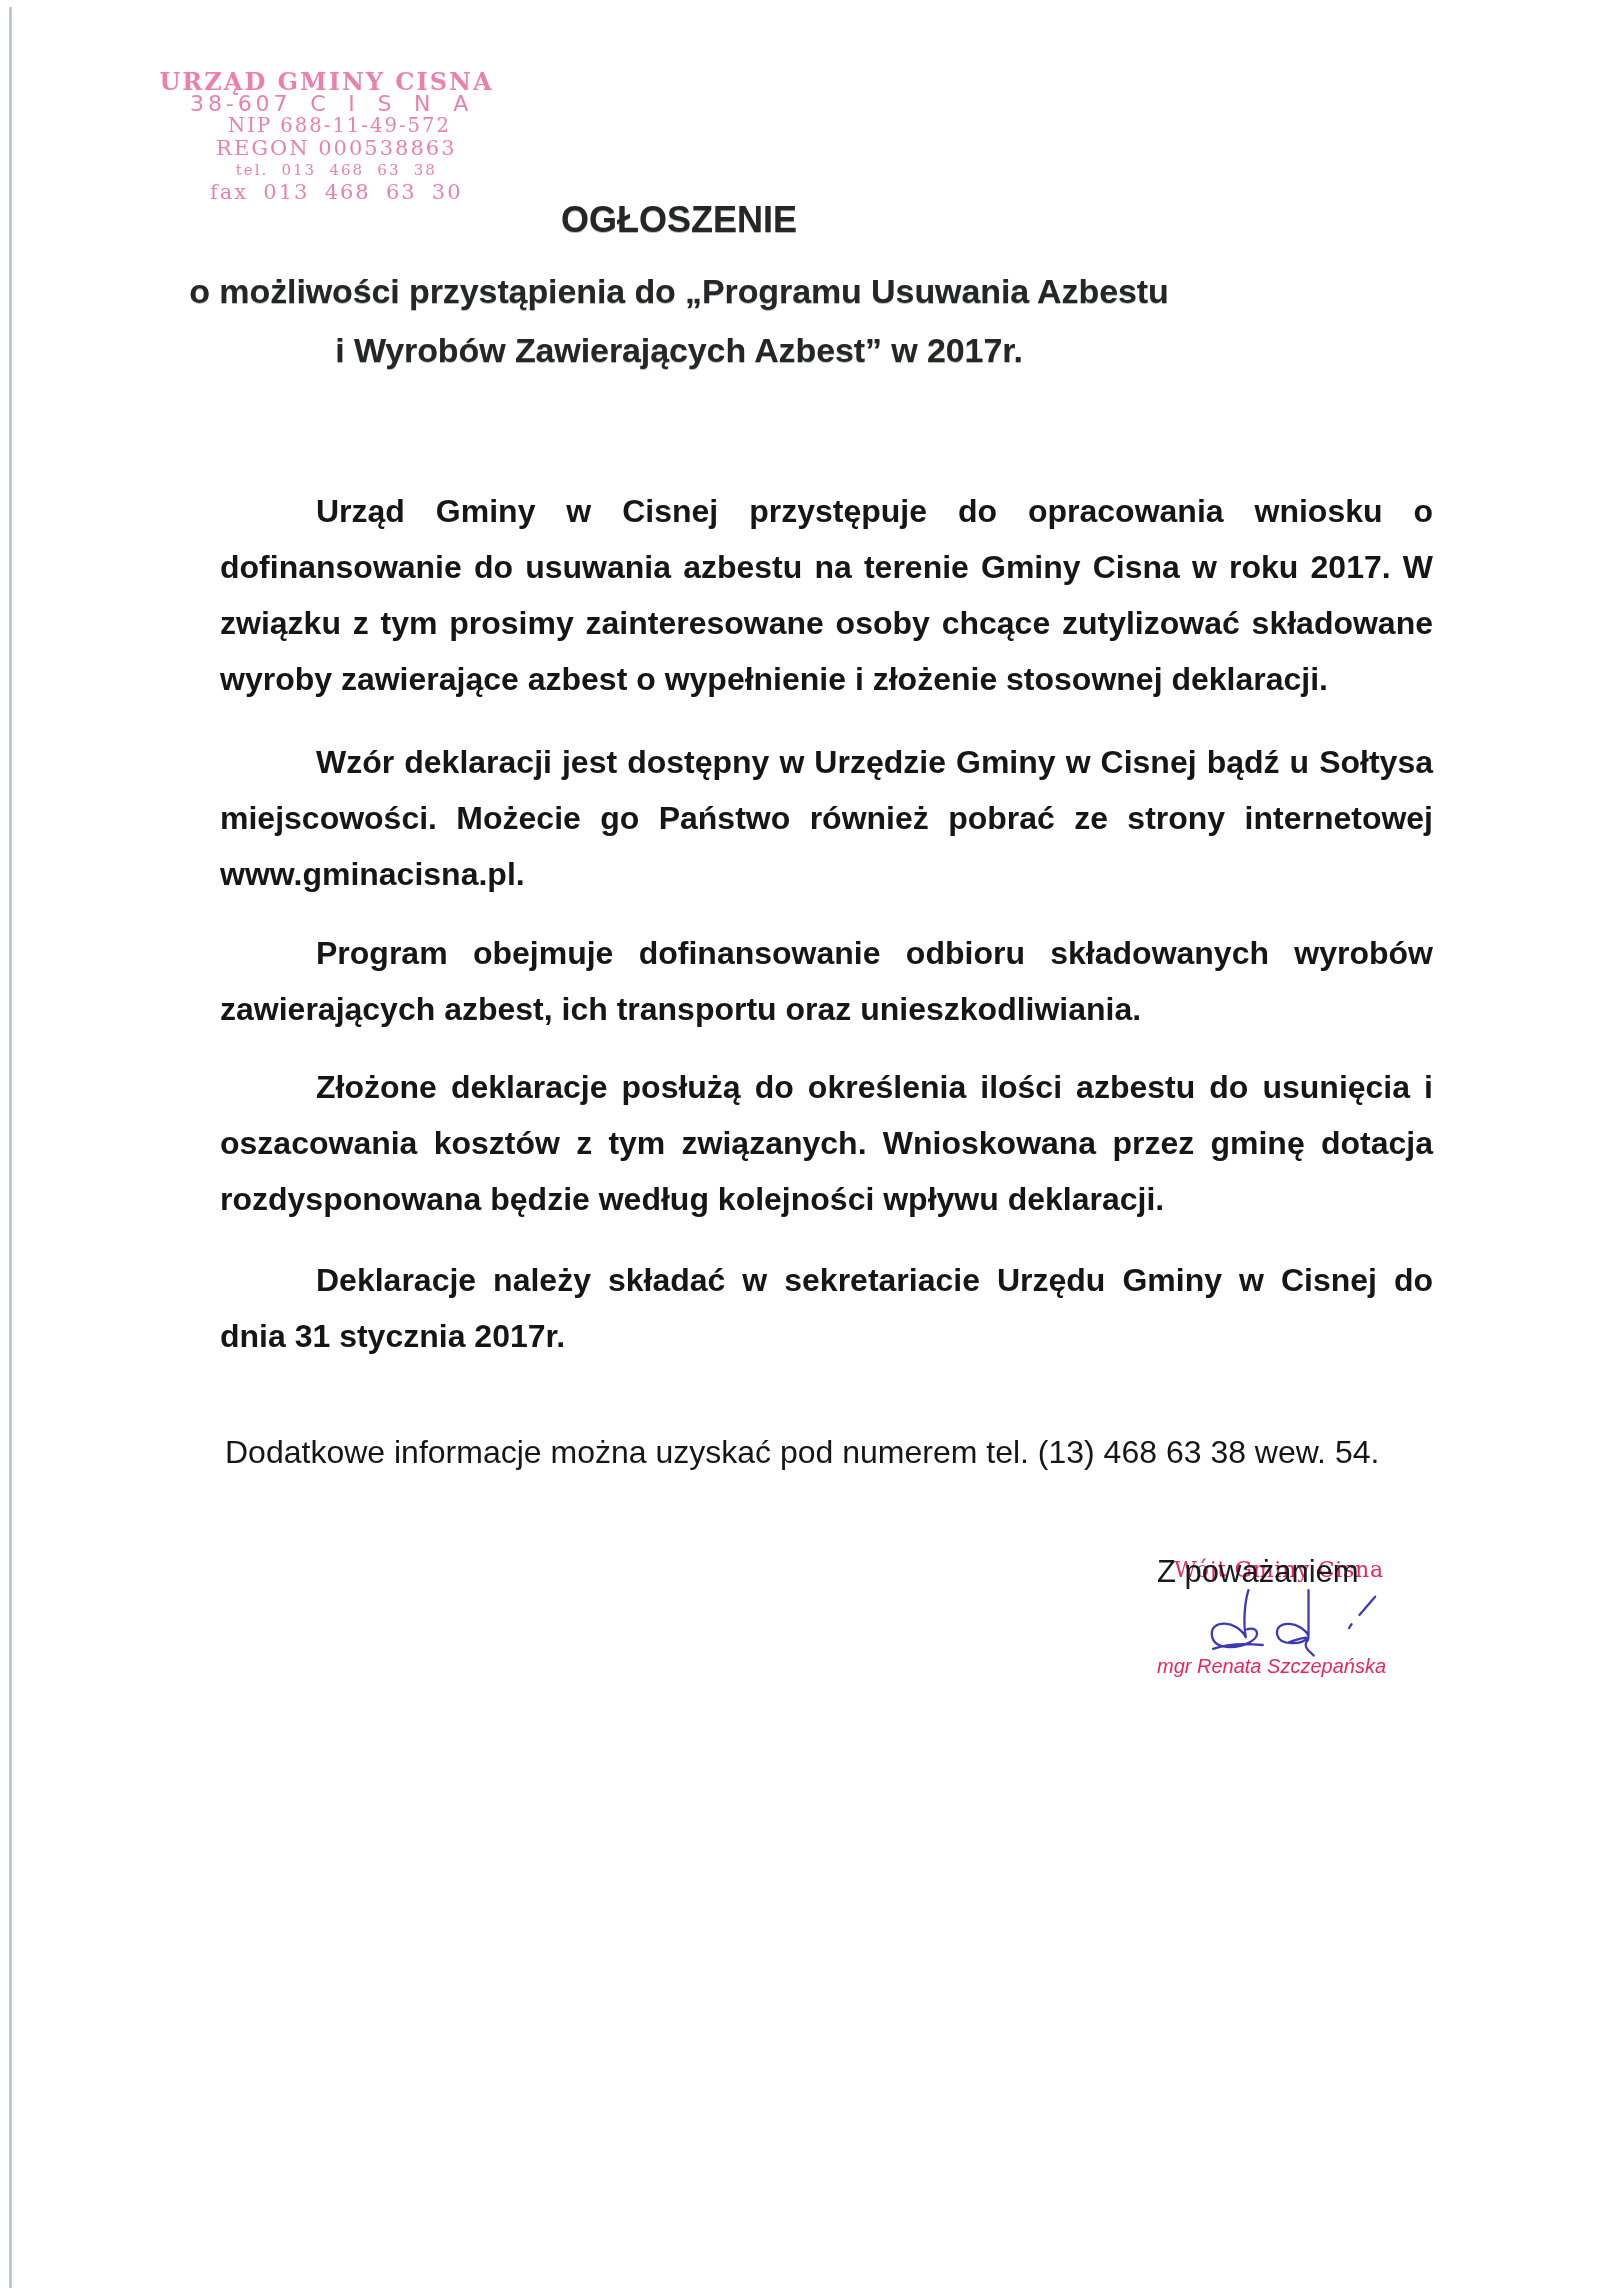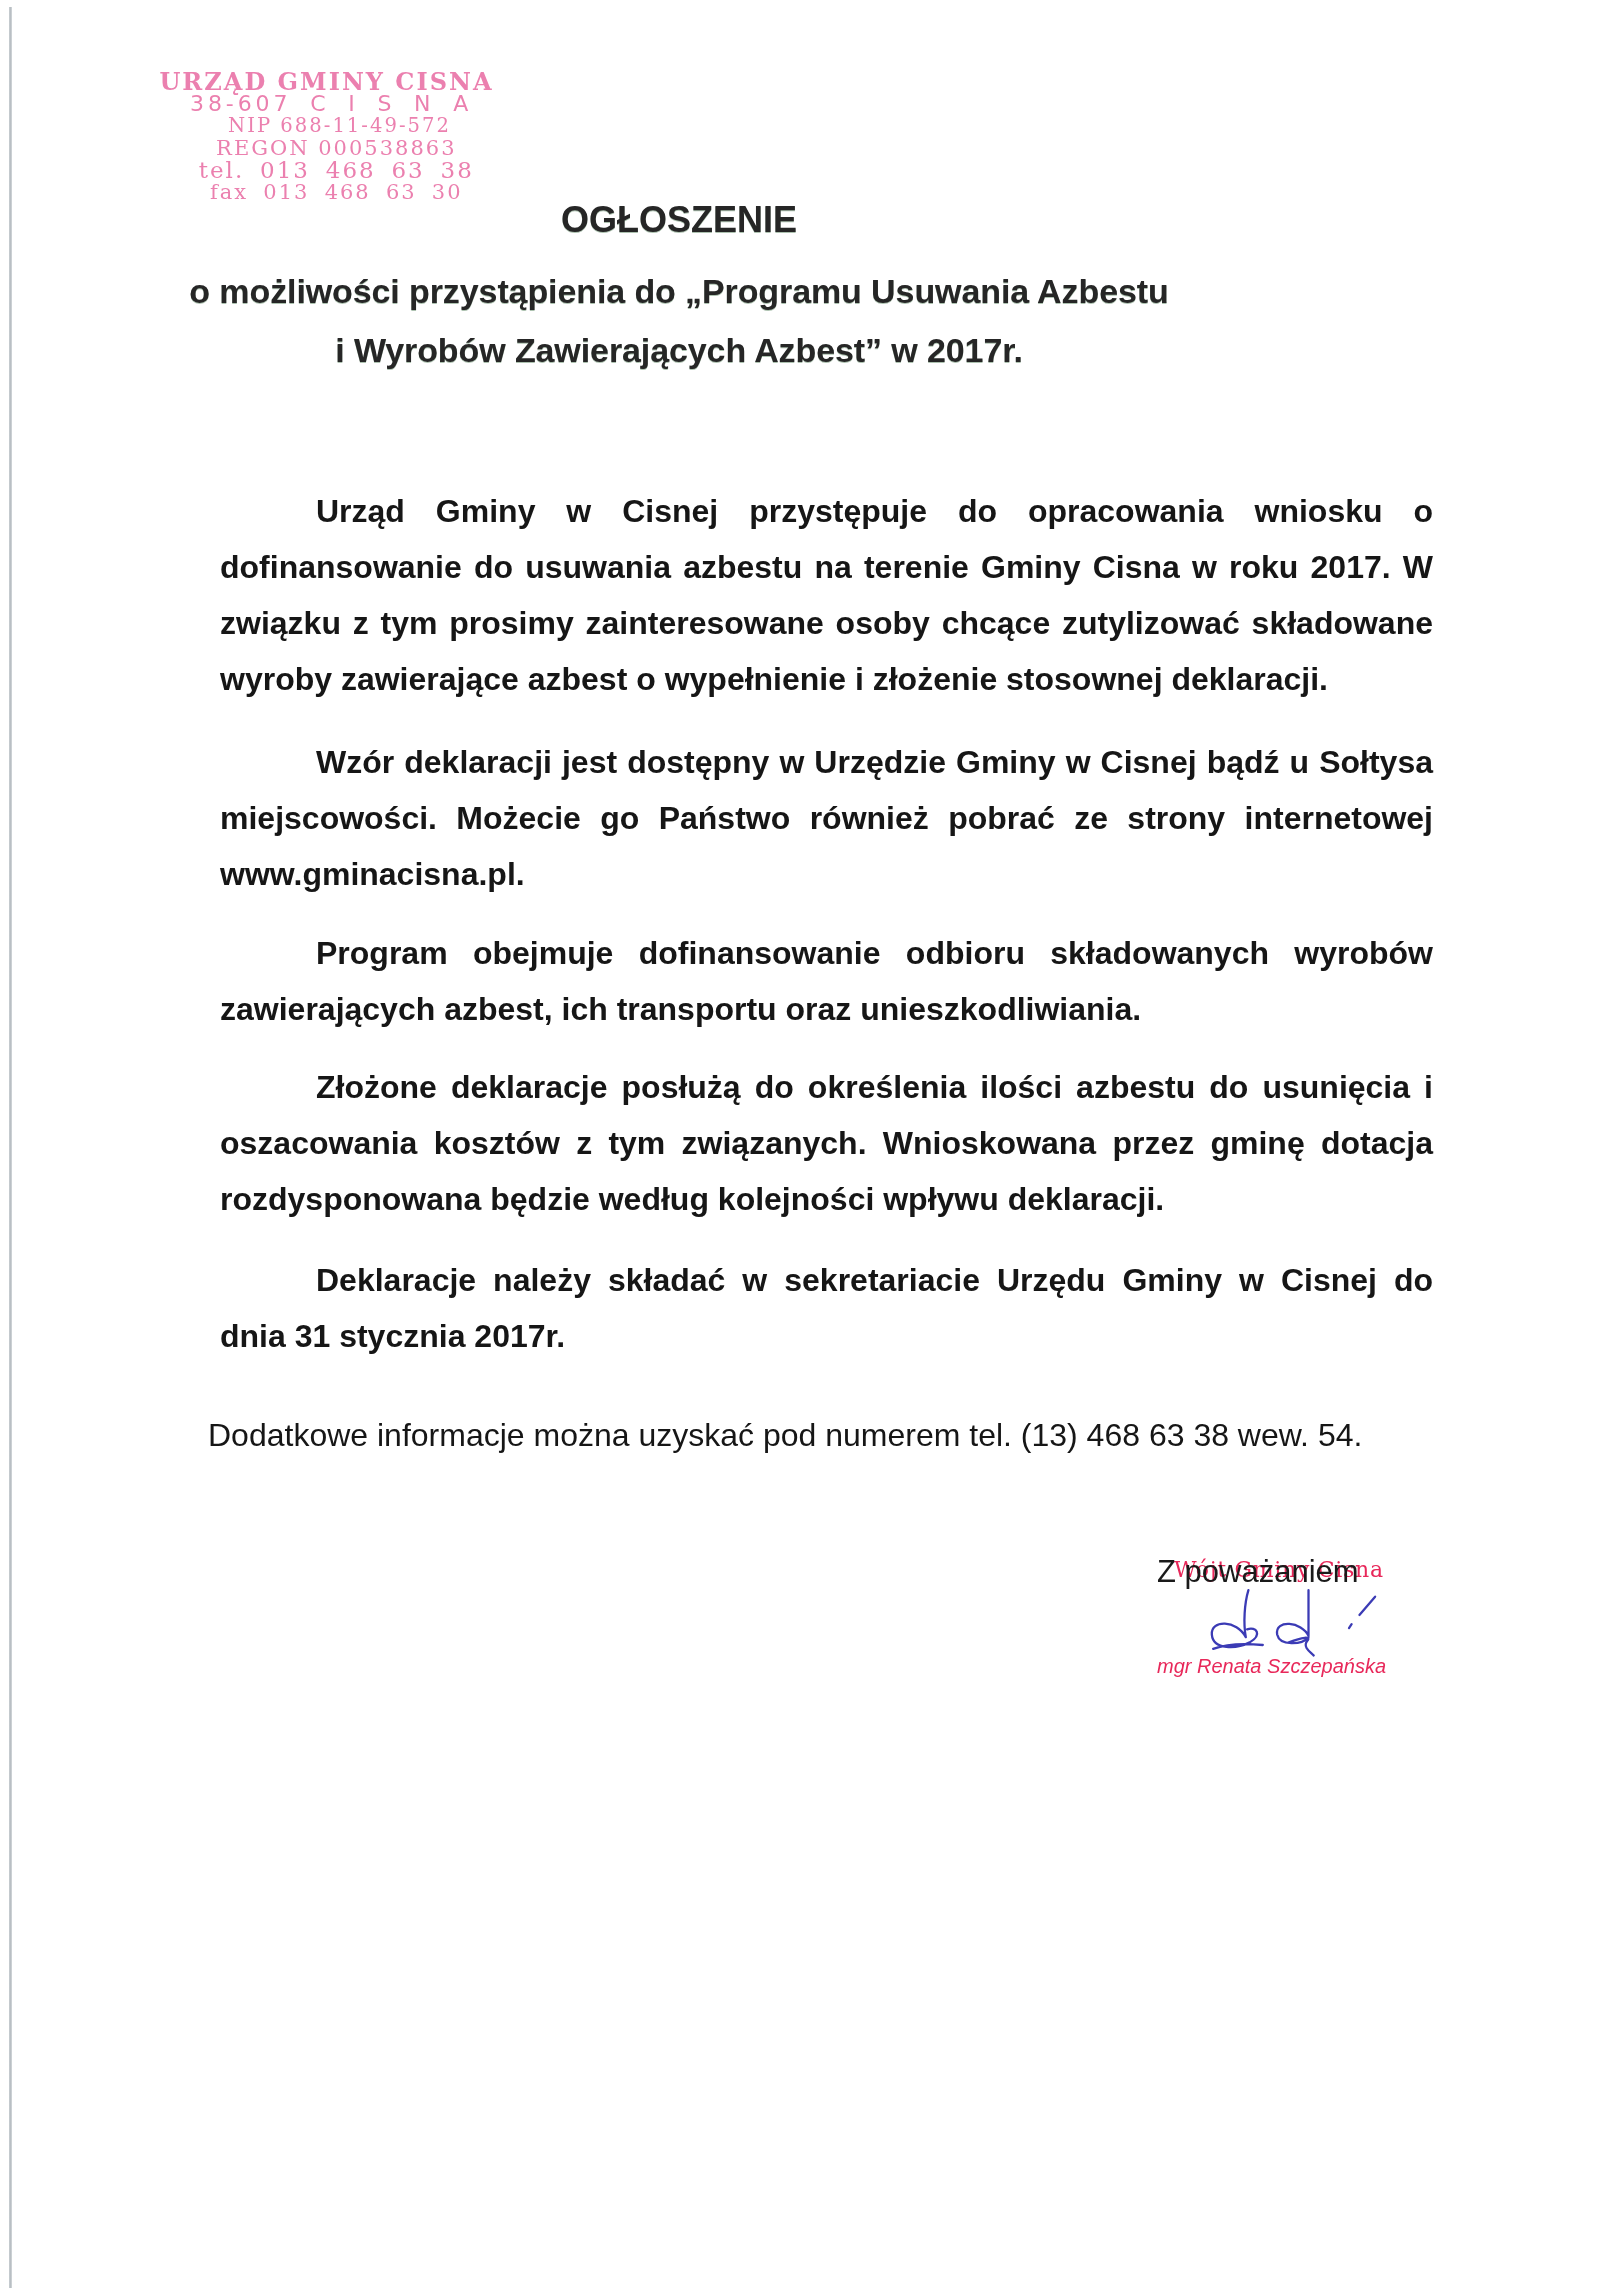--- a/index.html
+++ b/index.html
@@ -38,21 +38,21 @@
       display: block;
       white-space: nowrap;
       line-height: 22px;
       height: 22px;
       letter-spacing: 1.3px;
     }
     .office-stamp .sl-0 { font-size: 24px; font-weight: bold; letter-spacing: 2px; }
     .office-stamp .sl-1 { font-size: 22px; padding-left: 9.2px; word-spacing: 7.9px; letter-spacing: 3.9px; font-family: "DejaVu Sans", sans-serif; font-weight: normal; }
     .office-stamp .sl-2 { font-size: 19.6px; padding-left: 26px; letter-spacing: 2px; }
     .office-stamp .sl-3 { font-size: 21px; padding-left: 19.6px; letter-spacing: 2px; }
-    .office-stamp .sl-4 { font-size: 23px; padding-left: 19.6px; word-spacing: 6.5px; letter-spacing: 2px; }
+    .office-stamp .sl-4 { font-size: 15px; padding-left: 19.6px; word-spacing: 6.5px; letter-spacing: 2px; }
     .office-stamp .sl-5 { font-size: 21px; padding-left: 19.6px; word-spacing: 6.5px; letter-spacing: 2px; }
 
     
     .title {
       position: absolute;
       left: 0;
       width: 1358px;
       text-align: center;
       font-weight: bold;
       color: #262626;
@@ -99,21 +99,21 @@
     #p2 { position: absolute; top: 722px; }
     #p3 { position: absolute; top: 913px; }
     #p4 { position: absolute; top: 1047px; }
     #p5 { position: absolute; top: 1240px; }
     .contact {
       position: absolute;
       top: 1407px;
       left: 208px;
       font-size: 32px;
       line-height: 56px;
-      margin: 0;
+      margin: 17px;
       white-space: nowrap;
       color: #161616;
     }
 
     
     .closing {
       position: absolute;
       left: 1157px;
       top: 1525px;
       font-size: 31px;

